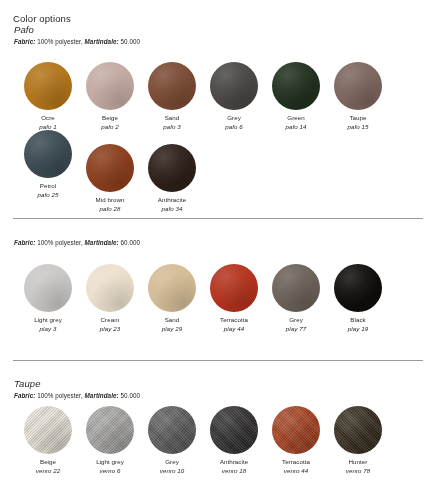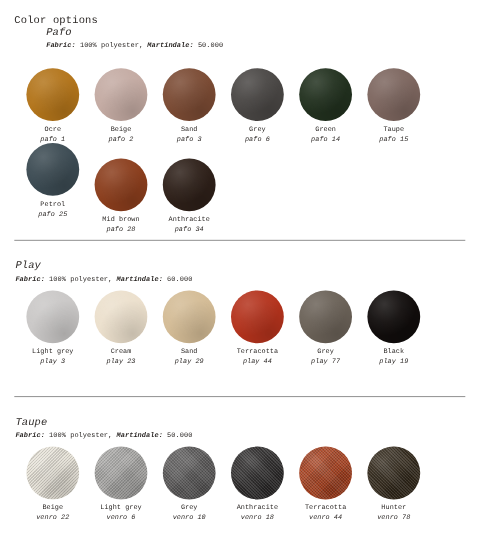--- a/index.html
+++ b/index.html
@@ -15,21 +15,20 @@
     color: #231f1d;
     padding: 0;
     overflow: hidden;
   }
 
   .page {
     width: 441px;
     height: 500px;
     position: relative;
     padding: 0 12px;
-    font-family: Liberation Mono, monospace;
   }
 
   .page-title {
     font-size: 9.5px;
     font-weight: 400;
     color: #2b2725;
     letter-spacing: 0.15px;
     padding-top: 13px;
     padding-left: 1px;
   }
@@ -130,21 +129,21 @@
   }
 </style>
 </head>
 <body>
 
 <div class="page">
 
   <div class="page-title">Color options</div>
 
   <div id="sections-root">
-      <div class="section" style="position: absolute; left: 13px; right: 12px; top: 24px; margin-left: 28px;">
+      <div class="section" style="position: absolute; left: 13px; right: 12px; top: 24px;">
         <div class="section-name">Pafo</div>
         <div class="section-spec"><span class="k">Fabric:</span> <span>100% polyester,</span> <span class="k">Martindale:</span> <span>50.000</span></div>
       </div>
       <div class="swatch-grid" style="position: absolute; left: 17px; right: 12px; top: 62px;">
         <div class="swatch">
           <div class="swatch-disc" style="background: rgb(179, 117, 27);"></div>
           <div class="swatch-label">Ocre</div>
           <div class="swatch-code">pafo 1</div>
         </div>
         <div class="swatch">
@@ -183,21 +182,20 @@
           <div class="swatch-code">pafo 28</div>
         </div>
         <div class="swatch" style="margin-top: 14px;">
           <div class="swatch-disc" style="background: rgb(46, 32, 25);"></div>
           <div class="swatch-label">Anthracite</div>
           <div class="swatch-code">pafo 34</div>
         </div>
       </div>
       <div class="divider" style="position: absolute; left: 13px; right: 13px; top: 218px;"></div>
       <div class="section" style="position: absolute; left: 13px; right: 12px; top: 236px;">
-        <div class="section-name">Play</div>
         <div class="section-spec"><span class="k">Fabric:</span> <span>100% polyester,</span> <span class="k">Martindale:</span> <span>60.000</span></div>
       </div>
       <div class="swatch-grid" style="position: absolute; left: 17px; right: 12px; top: 264px;">
         <div class="swatch">
           <div class="swatch-disc" style="background: rgb(202, 200, 199);"></div>
           <div class="swatch-label">Light grey</div>
           <div class="swatch-code">play 3</div>
         </div>
         <div class="swatch">
           <div class="swatch-disc" style="background: rgb(236, 224, 205);"></div>

